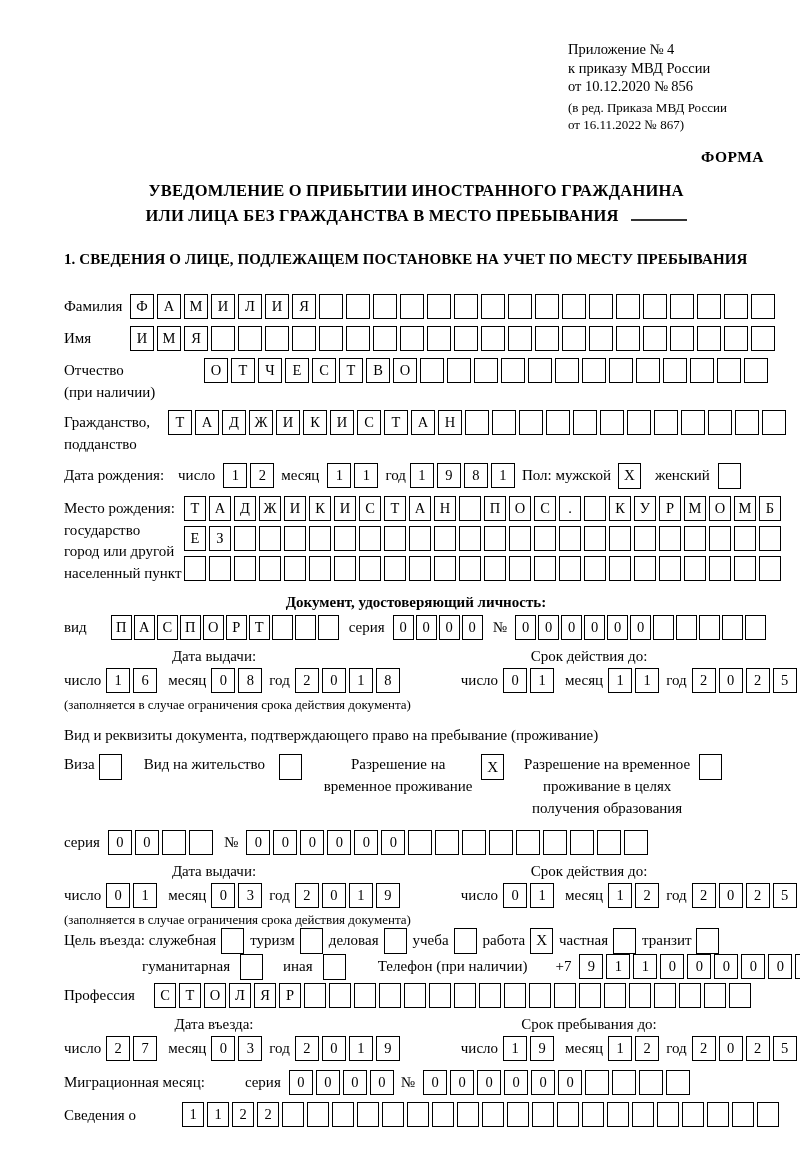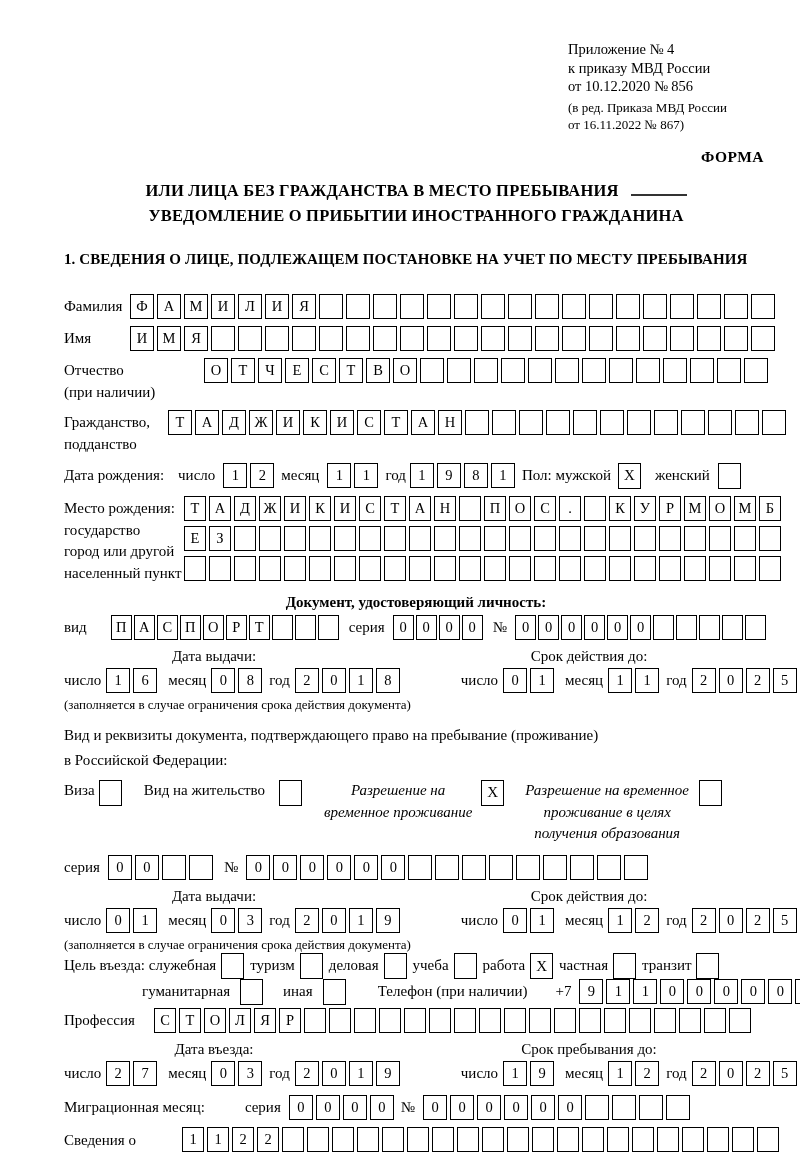--- a/index.html
+++ b/index.html
@@ -47,21 +47,21 @@
   .dt-a { width:300px; text-align:center; }
   .dt-b { width:330px; text-align:center; margin-left:60px; }
   .date-vals { margin-top:3px; }
   .date-vals .inline-lbl { margin-right:5px; }
   .note-right { text-align:left; font-size:13px; margin-top:4px; padding-right:2px; }
 
   .intro { margin-top:10px; line-height:1.7; }
 
   
   .cb-row { display:flex; align-items:flex-start; margin-top:6px; }
-  .cb-multi { display:inline-block; width:152px; text-align:center; white-space:normal; line-height:1.45;font-style:italic; }
+  .cb-multi { display:inline-block; width:152px; text-align:center; white-space:normal; line-height:1.45; }
   .cb-multi.w170 { width:170px; }
   .cb-item { display:flex; align-items:flex-start; }
   .cb-item .checkbox { margin-top:0; }
 
   .purpose-row { display:flex; align-items:flex-start; white-space:nowrap; }
   .purpose-row .inline-lbl { padding-top:4px; }
   .purpose-row .checkbox { margin:0 6px 0 5px; }
 </style>
 </head>
 <body>
@@ -73,22 +73,22 @@
     <div>к приказу МВД России</div>
     <div>от 10.12.2020 № 856</div>
     <div class="hdr-edition">
       <div>(в ред. Приказа МВД России</div>
       <div>от 16.11.2022 № 867)</div>
     </div>
     <div class="forma">ФОРМА</div>
   </div>
 
   <div class="title">
+    <div>УВЕДОМЛЕНИЕ О ПРИБЫТИИ ИНОСТРАННОГО ГРАЖДАНИНА</div>
     <div><span>ИЛИ ЛИЦА БЕЗ ГРАЖДАНСТВА В МЕСТО ПРЕБЫВАНИЯ</span><span class="blank-line"></span></div>
-    <div>УВЕДОМЛЕНИЕ О ПРИБЫТИИ ИНОСТРАННОГО ГРАЖДАНИНА</div>
   </div>
 
   <div class="sec-heading">1. СВЕДЕНИЯ О ЛИЦЕ, ПОДЛЕЖАЩЕМ ПОСТАНОВКЕ НА УЧЕТ ПО МЕСТУ ПРЕБЫВАНИЯ</div>
 
   <div class="row" style="margin-top:26px;">
     <span class="lbl" style="width:66px;">Фамилия</span>
     <span class="cells">
         <span class="cell">Ф</span>
         <span class="cell">А</span>
         <span class="cell">М</span>
@@ -398,21 +398,20 @@
         <span class="cell">2</span>
         <span class="cell">0</span>
         <span class="cell">2</span>
         <span class="cell">5</span>
       </span>
   </div>
   <div class="note-right">(заполняется в случае ограничения срока действия документа)</div>
 
   <div class="intro">
     <div>Вид и реквизиты документа, подтверждающего право на пребывание (проживание)</div>
-    <div>в Российской Федерации:</div>
   </div>
 
   <div class="cb-row">
     <span class="cb-item">
       <span class="inline-lbl" style="padding-top:2px;">Виза</span>
       <span class="checkbox" style="margin-left:4px;"></span>
     </span>
     <span class="cb-item" style="margin-left:22px;">
       <span class="inline-lbl" style="padding-top:2px;">Вид на жительство</span>
       <span class="checkbox" style="margin-left:14px;"></span>

